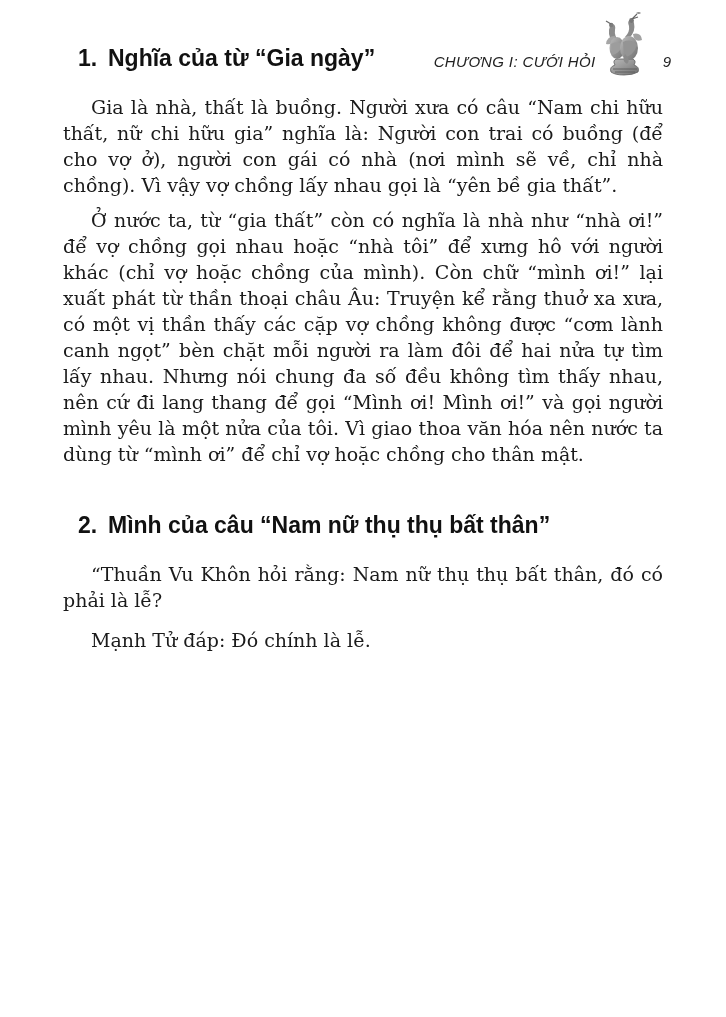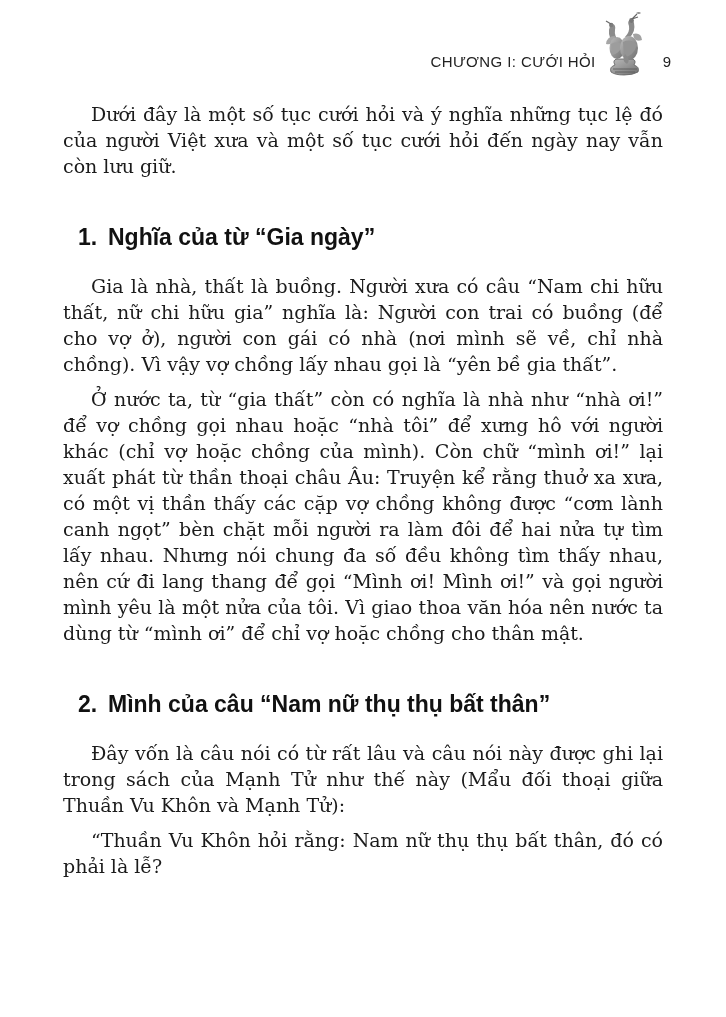--- a/index.html
+++ b/index.html
@@ -11,20 +11,21 @@
     font-family: "DejaVu Serif", serif;
     color: #1b1b1b;
     overflow: hidden;
   }
   .page-header {
     position: absolute;
     top: 10px;
     right: 55px;
     display: flex;
     align-items: flex-end;
+    font-style: italic;
   }
   .chapter {
     font-family: "Liberation Sans", sans-serif;
     font-size: 15px;
     font-weight: 500;
     letter-spacing: 0.4px;
     color: #222222;
     padding-bottom: 6px;
     white-space: nowrap;
   }
@@ -94,35 +95,34 @@
       <ellipse cx="26" cy="38" rx="9" ry="12" fill="url(#gB)"></ellipse>
       <path d="M20 32 Q28 28 34 35 Q30 47 21 47 Z" fill="#949494"></path>
       <path d="M22 44 q6 6 2 10 q-6 -3 -2 -10 Z" fill="#8a8a8a"></path>
     </svg>
 
     <span class="pagenum">9</span>
   </header>
 
   <main class="content">
 
-    <p class="body-par intro">Dưới đây là một số tục cưới hỏi và ý nghĩa những tục lệ đó của người Việt xưa và một số tục cưới hỏi đến ngày nay vẫn còn lưu giữ.</p>
 
     <h2 class="section-heading">
       <span class="sec-num">1.</span>
       <span class="sec-title">Nghĩa của từ “Gia ngày”</span>
     </h2>
 
     <p class="body-par">Gia là nhà, thất là buồng. Người xưa có câu “Nam chi hữu thất, nữ chi hữu gia” nghĩa là: Người con trai có buồng (để cho vợ ở), người con gái có nhà (nơi mình sẽ về, chỉ nhà chồng). Vì vậy vợ chồng lấy nhau gọi là “yên bề gia thất”.</p>
 
     <p class="body-par">Ở nước ta, từ “gia thất” còn có nghĩa là nhà như “nhà ơi!” để vợ chồng gọi nhau hoặc “nhà tôi” để xưng hô với người khác (chỉ vợ hoặc chồng của mình). Còn chữ “mình ơi!” lại xuất phát từ thần thoại châu Âu: Truyện kể rằng thuở xa xưa, có một vị thần thấy các cặp vợ chồng không được “cơm lành canh ngọt” bèn chặt mỗi người ra làm đôi để hai nửa tự tìm lấy nhau. Nhưng nói chung đa số đều không tìm thấy nhau, nên cứ đi lang thang để gọi “Mình ơi! Mình ơi!” và gọi người mình yêu là một nửa của tôi. Vì giao thoa văn hóa nên nước ta dùng từ “mình ơi” để chỉ vợ hoặc chồng cho thân mật.</p>
 
     <h2 class="section-heading">
       <span class="sec-num">2.</span>
       <span class="sec-title">Mình của câu “Nam nữ thụ thụ bất thân”</span>
     </h2>
 
-    <p class="body-par">Đây vốn là câu nói có từ rất lâu và câu nói này được ghi lại trong sách của Mạnh Tử như thế này (Mẩu đối thoại giữa Thuần Vu Khôn và Mạnh Tử):</p>
 
     <p class="body-par">“Thuần Vu Khôn hỏi rằng: Nam nữ thụ thụ bất thân, đó có phải là lễ?</p>
 
+    <p class="body-par gap-lg">Mạnh Tử đáp: Đó chính là lễ.</p>
 
   </main>
 </div>
 
 </body></html>

